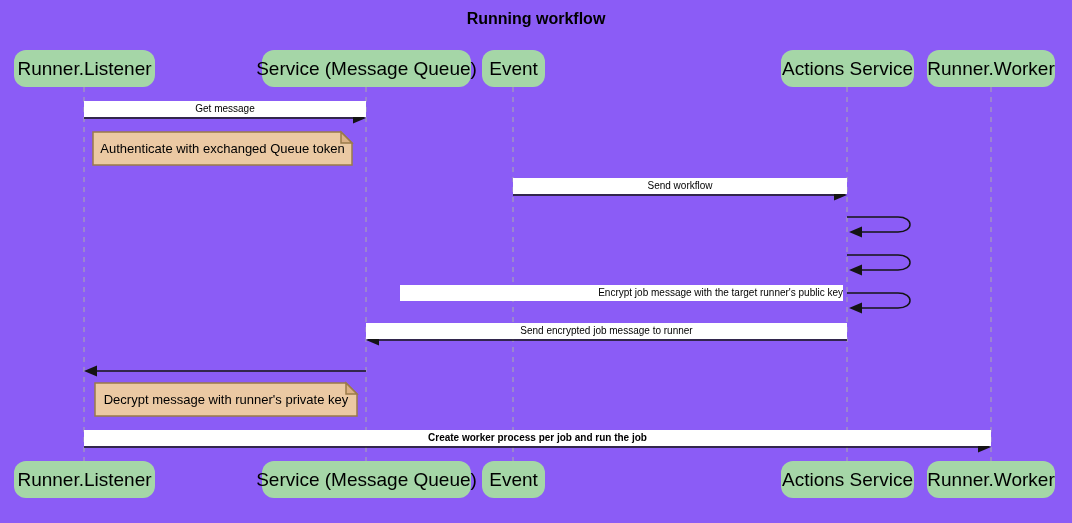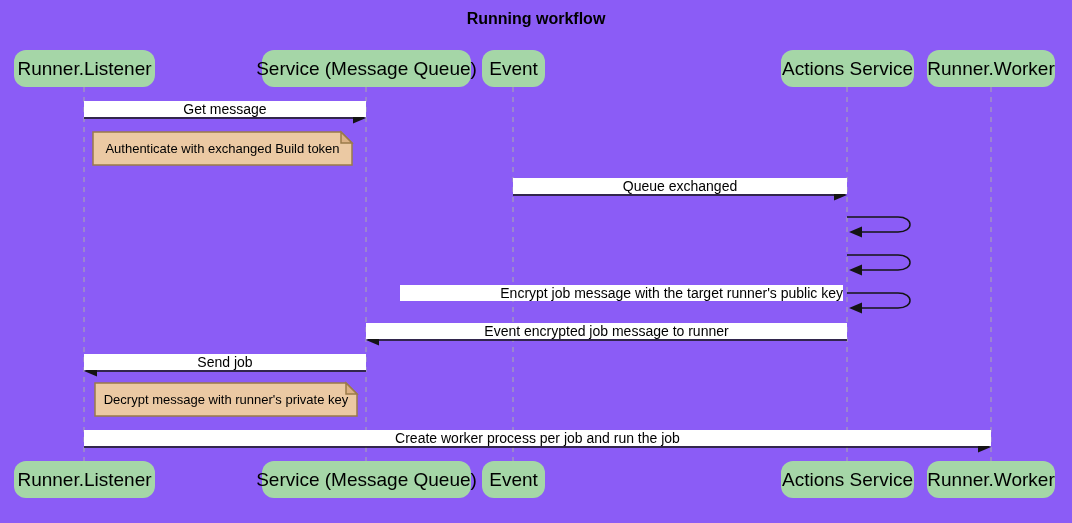--- a/index.html
+++ b/index.html
@@ -16,21 +16,21 @@
     text-align:center;font-size:16px;font-weight:bold;color:#000;z-index:3;
   }
   .actor{
     position:absolute;height:37px;
     background:#a5d6a7;border-radius:12px;
     display:flex;align-items:center;justify-content:center;
     font-size:19px;color:#000;z-index:2;white-space:nowrap;
   }
   .msg{
     position:absolute;height:16px;line-height:16px;
-    font-size:14px;color:#000;text-align:center;
+    font-size:10px;color:#000;text-align:center;
     background:#ffffff;z-index:2;white-space:nowrap;
   }
   .msg.right{text-align:right;}
   .note-text{
     position:absolute;height:33px;line-height:33px;
     font-size:13px;color:#000;text-align:center;
     z-index:2;white-space:nowrap;
   }
 </style>
 </head>
@@ -91,22 +91,21 @@
   <div class="actor" style="left:781px;top:50px;width:133px;">Actions Service</div>
   <div class="actor" style="left:927px;top:50px;width:128px;">Runner.Worker</div>
 
   <div class="actor" style="left:14px;top:461px;width:141px;">Runner.Listener</div>
   <div class="actor" style="left:262px;top:461px;width:209px;">Service (Message Queue)</div>
   <div class="actor" style="left:482px;top:461px;width:63px;">Event</div>
   <div class="actor" style="left:781px;top:461px;width:133px;">Actions Service</div>
   <div class="actor" style="left:927px;top:461px;width:128px;">Runner.Worker</div>
 
   <div class="msg" style="left:84px;top:101px;width:282px;">Get message</div>
-  <div class="msg" style="left:513px;top:178px;width:334px;">Queue exchanged</div>
+  <div class="msg" style="left:513px;top:178px;width:334px;">Send workflow</div>
   <div class="msg right" style="left:400px;top:285px;width:443px;">Encrypt job message with the target runner's public key</div>
-  <div class="msg" style="left:366px;top:323px;width:481px;">Event encrypted job message to runner</div>
-  <div class="msg" style="left:84px;top:354px;width:282px;">Send job</div>
-  <div class="msg" style="left:84px;top:430px;width:907px;">Create worker process per job and run the job</div>
+  <div class="msg" style="left:366px;top:323px;width:481px;">Send encrypted job message to runner</div>
+  <div class="msg" style="left:84px;top:430px;width:907px;font-weight:bold;">Create worker process per job and run the job</div>
 
-  <div class="note-text" style="left:93px;top:132px;width:259px;">Authenticate with exchanged Build token</div>
+  <div class="note-text" style="left:93px;top:132px;width:259px;">Authenticate with exchanged Queue token</div>
   <div class="note-text" style="left:95px;top:383px;width:262px;">Decrypt message with runner's private key</div>
 
 </div>
 
 </body></html>

